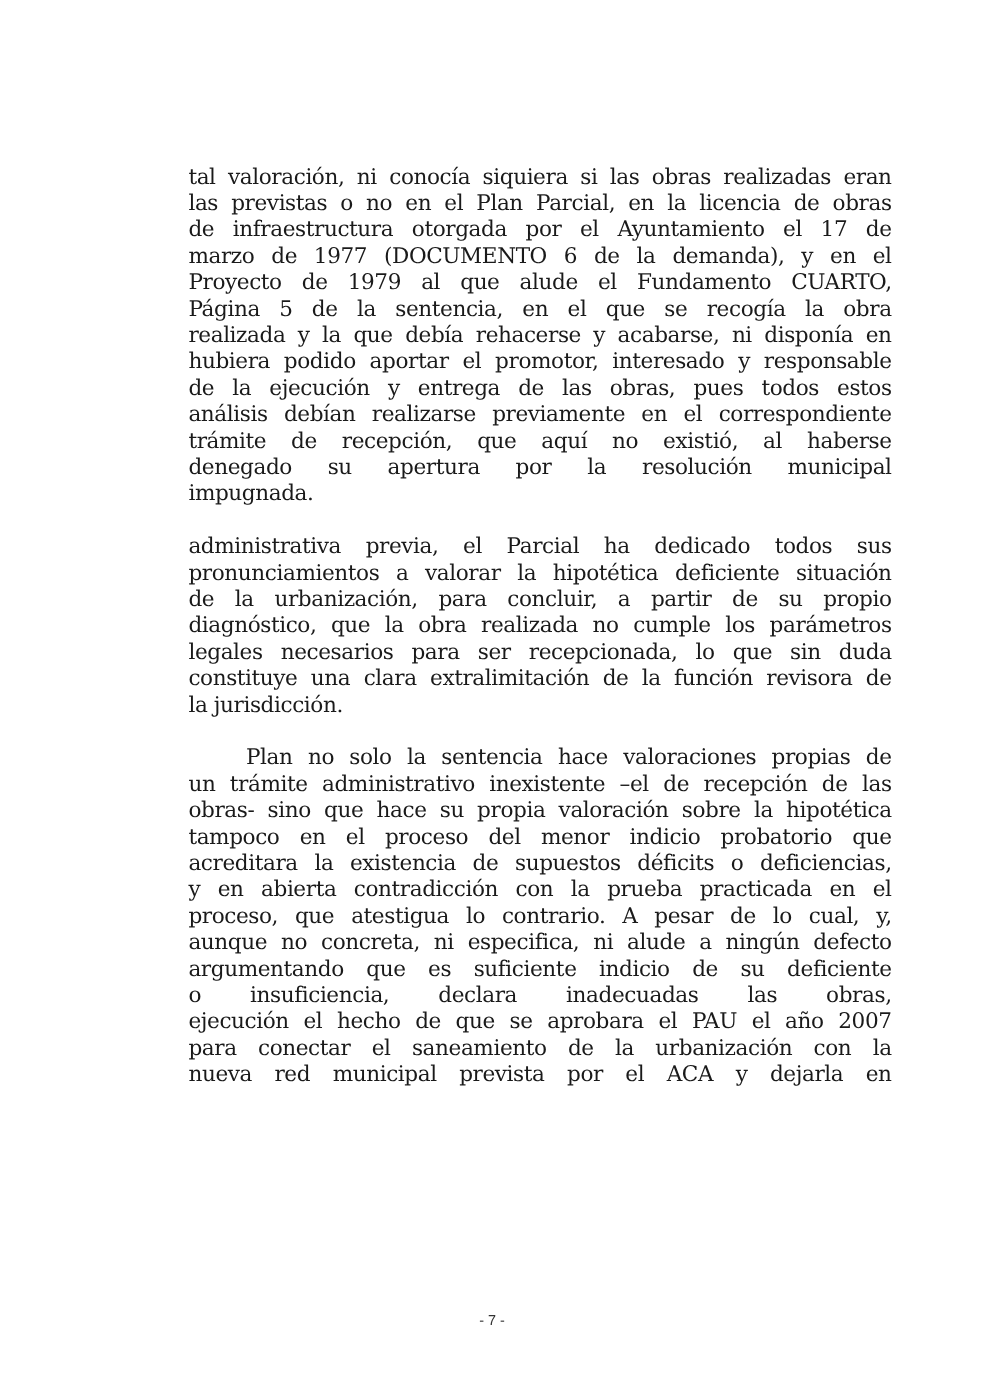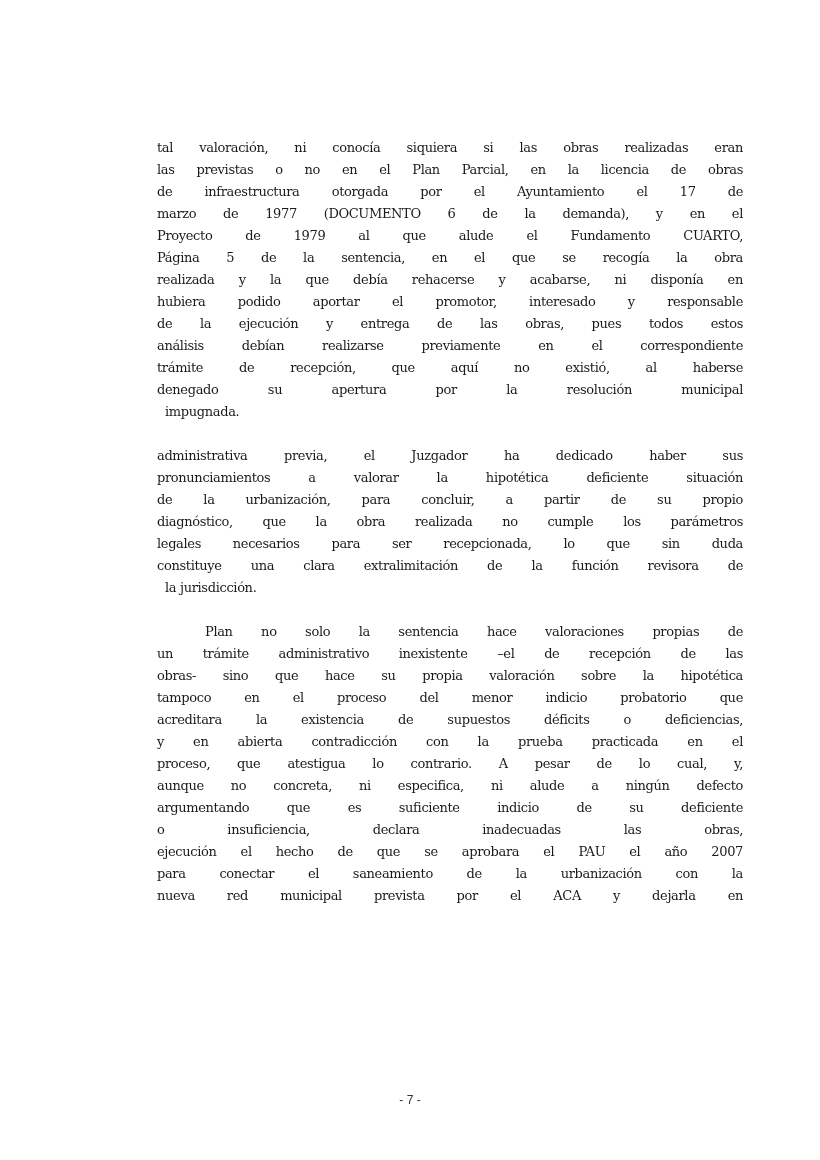--- a/index.html
+++ b/index.html
@@ -7,34 +7,34 @@
   .page {
     position: absolute; left: 0; top: 0; width: 820px; height: 1160px;
     background: #ffffff;
   }
   .body-text {
     position: absolute;
     left: 157px;
     top: 137px;
     width: 586px;
     font-family: "DejaVu Serif", serif;
-    font-size: 13px;
+    font-size: 18px;
     line-height: 22px;
     color: #1a1a1a;
     letter-spacing: -0.35px;
   }
   .para {
     margin: 0 0 22px 0;
     text-align: justify;
     text-align-last: left;
   }
   .line { display: block; text-align: justify; text-align-last: justify; height: 22px; white-space: nowrap; }
   .line.last { text-align-last: left; }
   .line-inner { display: inline-block; width: 100%; white-space: normal; text-align: justify; text-align-last: justify; }
-  .line.last .line-inner { text-align-last: left; margin-left: 8px; }
+  .line.last .line-inner { text-align-last: left; }
   .line.first-indent { padding-left: 48px; }
   .line.first-indent .line-inner { width: 100%; }
   .page-number {
     position: absolute;
     left: 0; width: 820px;
     top: 1093px;
     text-align: center;
     font-family: "Liberation Sans", sans-serif;
     font-size: 12px;
     color: #333333;
@@ -54,21 +54,21 @@
         <span class="line"><span class="line-inner">Página 5 de la sentencia, en el que se recogía la obra</span></span>
         <span class="line"><span class="line-inner">realizada y la que debía rehacerse y acabarse, ni  disponía en</span></span>
         <span class="line"><span class="line-inner">hubiera podido aportar el promotor, interesado y responsable</span></span>
         <span class="line"><span class="line-inner">de la ejecución y entrega de las obras,  pues todos estos</span></span>
         <span class="line"><span class="line-inner">análisis debían realizarse previamente en el correspondiente</span></span>
         <span class="line"><span class="line-inner">trámite de recepción, que aquí no existió, al haberse</span></span>
         <span class="line"><span class="line-inner">denegado su apertura por la resolución municipal</span></span>
         <span class="line last"><span class="line-inner">impugnada.</span></span>
       </div>
       <div class="para">
-        <span class="line"><span class="line-inner">administrativa previa, el Juzgador ha dedicado haber sus</span></span>
+        <span class="line"><span class="line-inner">administrativa previa, el Parcial ha dedicado todos sus</span></span>
         <span class="line"><span class="line-inner">pronunciamientos a valorar la hipotética deficiente situación</span></span>
         <span class="line"><span class="line-inner">de la urbanización, para concluir, a partir de su propio</span></span>
         <span class="line"><span class="line-inner">diagnóstico, que la obra realizada no cumple los parámetros</span></span>
         <span class="line"><span class="line-inner">legales necesarios para ser recepcionada, lo que sin duda</span></span>
         <span class="line"><span class="line-inner">constituye una clara extralimitación de la función revisora de</span></span>
         <span class="line last"><span class="line-inner">la jurisdicción.</span></span>
       </div>
       <div class="para">
         <span class="line first-indent"><span class="line-inner">Plan no solo la sentencia hace valoraciones propias de</span></span>
         <span class="line"><span class="line-inner">un trámite administrativo inexistente –el de recepción de las</span></span>

